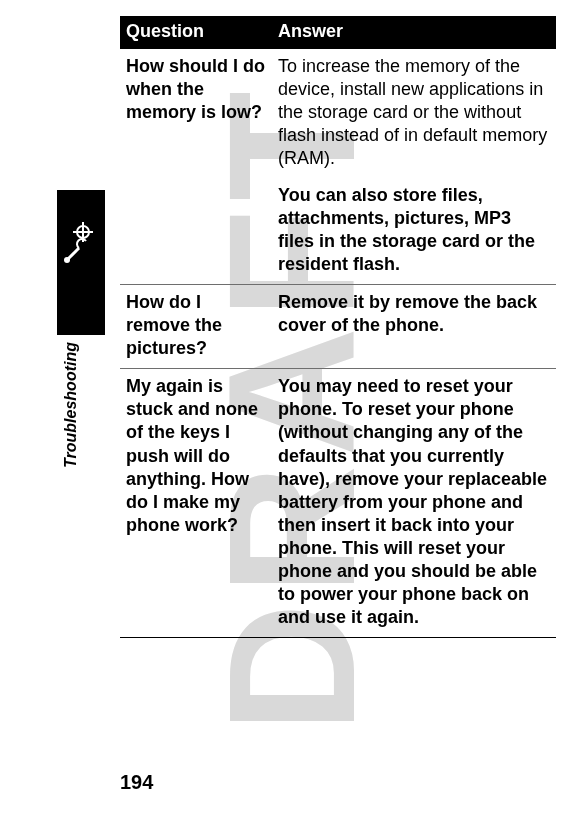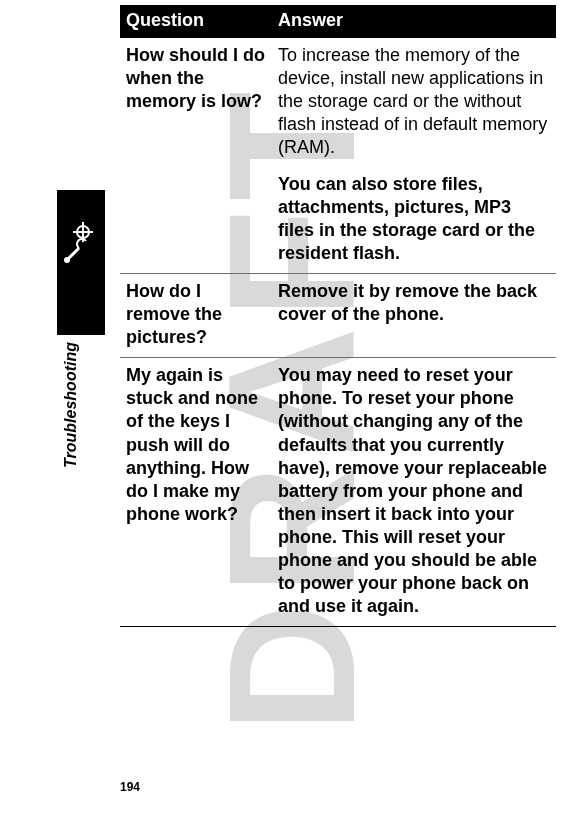--- a/index.html
+++ b/index.html
@@ -56,21 +56,21 @@
     font-style: italic;
     font-weight: bold;
     font-size: 16px;
     z-index: 2;
     white-space: nowrap;
   }
 
   .pagewrap {
     position: absolute;
     left: 120px;
-    top: 5px;
+    top: 16px;
     width: 436px;
     height: 620px;
     z-index: 1;
   }
 
   table.qa {
     border-collapse: collapse;
     width: 100%;
     font-size: 18px;
     line-height: 1.28;
@@ -102,21 +102,21 @@
   }
   table.qa tbody tr:last-child td {
     border-bottom: 1.5px solid #000;
   }
 
   .pagenum {
     position: absolute;
     left: 120px;
     bottom: 22px;
     font-weight: bold;
-    font-size: 12px;
+    font-size: 20px;
     z-index: 2;
   }
 </style>
 </head>
 <body>
 
 <div class="watermark">DRAFT</div>
 
 <div class="sidetab">
   <svg width="40" height="44" viewBox="0 0 40 44">

